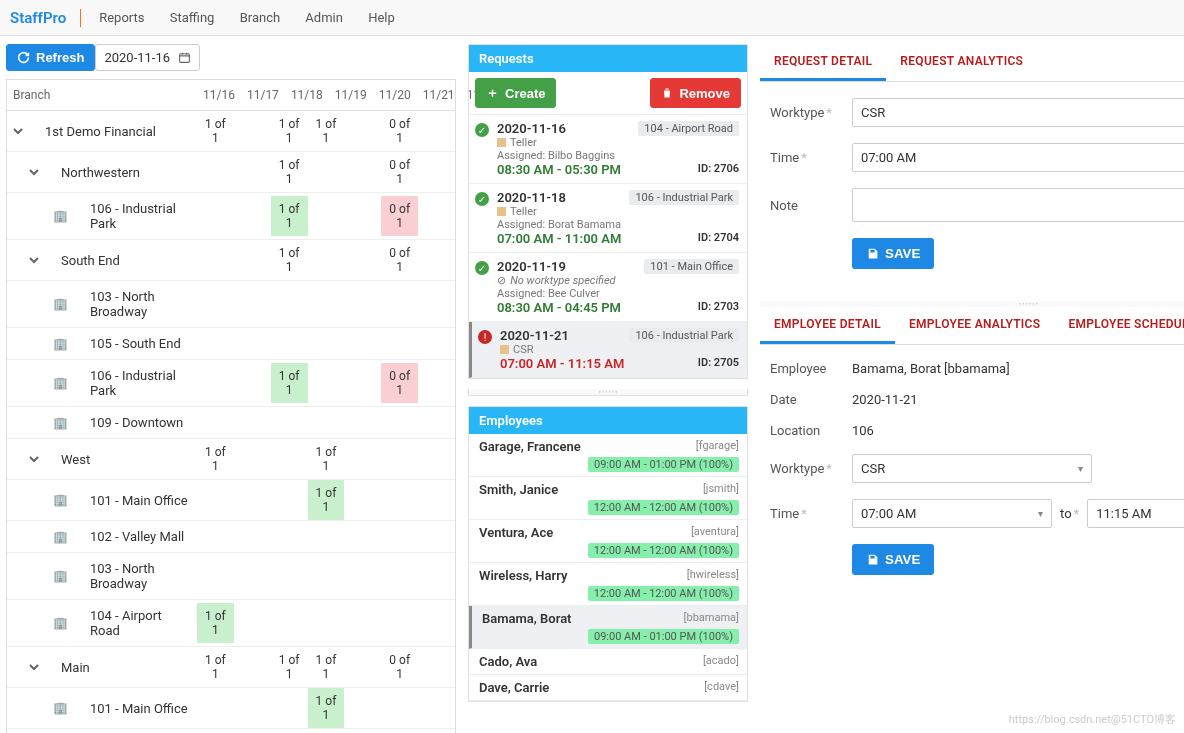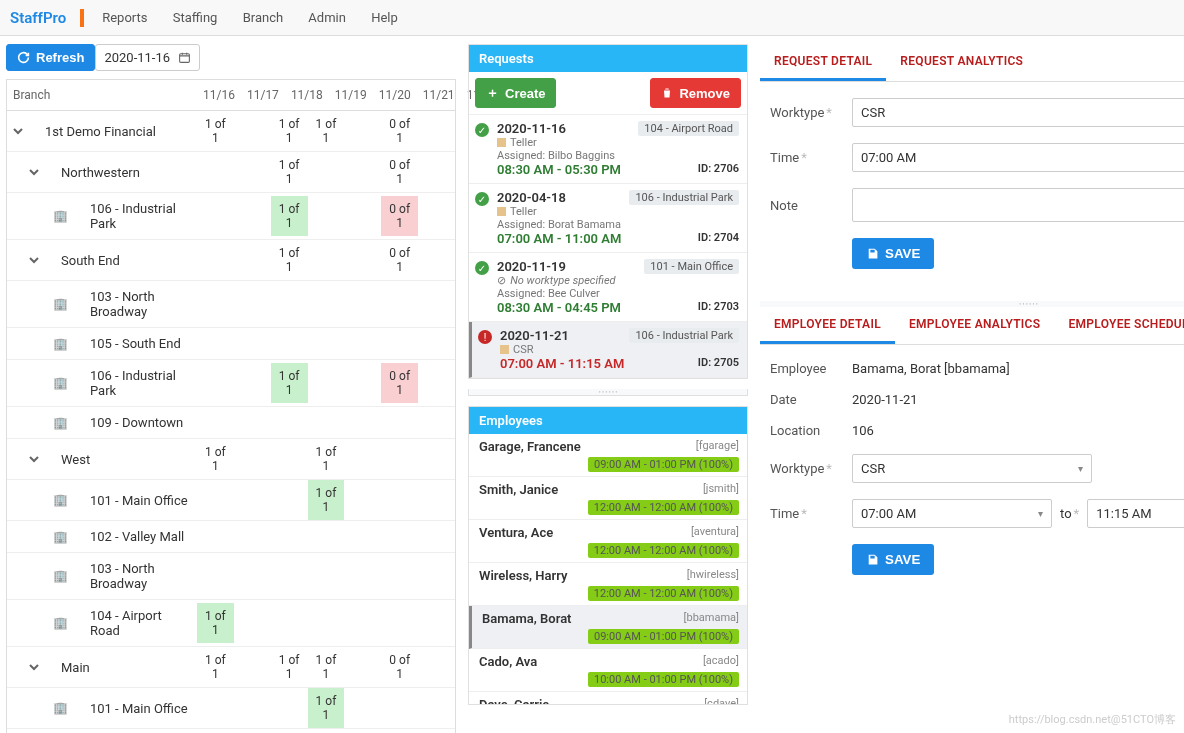--- a/index.html
+++ b/index.html
@@ -1,18 +1,18 @@
 <!DOCTYPE html>
 <html><head>
 <meta charset="utf-8">
 <style>
 * { box-sizing: border-box; margin: 0; padding: 0; }
 body { font-family: -apple-system, "Segoe UI", Roboto, Arial, sans-serif; font-size: 13px; color: #333; background: #fff; }
 .topbar { display: flex; align-items: center; height: 36px; border-bottom: 1px solid #ddd; padding: 0 10px; background: #f8f8f8; }
-.brand { color: #1e88e5; font-weight: 600; font-size: 15px; margin-right: 18px; padding-right: 14px; border-right: 4px solid #f97316; }
+.brand { color: #1e88e5; font-weight: 600; font-size: 15px; margin-right: 18px; padding-right: 14px; border-right: 1px solid #f97316; }
 .topnav a { color: #555; margin-right: 22px; text-decoration: none; cursor: pointer; }
 .app { display: grid; grid-template-columns: 450px 280px 1fr; gap: 12px; padding: 8px 6px; }
 
 .toolbar-row { display: flex; align-items: center; margin-bottom: 8px; }
 .btn { border: 1px solid #ccc; background: #fff; padding: 5px 10px; border-radius: 3px; cursor: pointer; display: inline-flex; align-items: center; gap: 6px; font-size: 13px; }
 .btn-primary { background: #1e88e5; color: #fff; border-color: #1e88e5; font-weight: 600; }
 .btn-green { background: #43a047; color: #fff; border-color: #43a047; font-weight: 600; }
 .btn-red { background: #e53935; color: #fff; border-color: #e53935; font-weight: 600; }
 .date-input { border: 1px solid #ccc; padding: 5px 8px; border-radius: 3px; display: inline-flex; align-items: center; gap: 8px; cursor: text; }
 .branch-table { border: 1px solid #ddd; }
@@ -42,21 +42,21 @@
 .req-assigned { font-size: 11px; color: #777; }
 .req-time { font-size: 13px; font-weight: 600; }
 .req-time.green { color: #2e7d32; }
 .req-time.red { color: #c62828; }
 .req-id { float: right; font-size: 11px; font-weight: 600; }
 .emp-item { padding: 5px 8px 5px 10px; border-bottom: 1px solid #eee; position: relative; cursor: pointer; }
 .emp-item.sel { background: #eef0f4; border-left: 3px solid #888; }
 .emp-name { font-weight: 600; }
 .emp-user { float: right; color: #888; font-size: 11px; }
 .emp-slot { text-align: right; margin-top: 2px; }
-.emp-slot span { background: #84cc16; font-size: 11px; color: #555; padding: 1px 6px; border-radius: 2px; }
+.emp-slot span { background: #86efac; font-size: 11px; color: #555; padding: 1px 6px; border-radius: 2px; }
 .scrollbox { max-height: 270px; overflow-y: auto; position: relative; }
 .drag-dots { text-align: center; color: #bbb; font-size: 10px; line-height: 6px; cursor: ns-resize; background: #f7f9fb; border: 1px solid #e0e0e0; border-top: none; }
 
 .tabs { display: flex; border-bottom: 1px solid #ddd; }
 .tab { padding: 10px 14px; color: #b91c1c; font-weight: 600; font-size: 12px; cursor: pointer; letter-spacing: 0.3px; }
 .tab.active { border-bottom: 3px solid #1e88e5; }
 .form { padding: 16px 10px; }
 .frow { display: flex; align-items: center; margin-bottom: 16px; }
 .flabel { width: 70px; margin-right: 12px; color: #555; }
 .req-star { color: #bbb; margin-left: 2px; }
@@ -356,21 +356,21 @@
             <span class="req-badge">104 - Airport Road</span>
             <div class="req-title">2020-11-16</div>
             <div class="req-wt"><span class="sq"></span> Teller</div>
             <div class="req-assigned">Assigned: Bilbo Baggins</div>
             <span class="req-id">ID: 2706</span>
             <div class="req-time green">08:30 AM - 05:30 PM</div>
           </div>
           <div class="req-item">
             <div class="status green">✓</div>
             <span class="req-badge">106 - Industrial Park</span>
-            <div class="req-title">2020-04-18</div>
+            <div class="req-title">2020-11-18</div>
             <div class="req-wt"><span class="sq"></span> Teller</div>
             <div class="req-assigned">Assigned: Borat Bamama</div>
             <span class="req-id">ID: 2704</span>
             <div class="req-time green">07:00 AM - 11:00 AM</div>
           </div>
           <div class="req-item">
             <div class="status green">✓</div>
             <span class="req-badge">101 - Main Office</span>
             <div class="req-title">2020-11-19</div>
             <div class="req-wt">
@@ -417,21 +417,20 @@
             <div class="emp-slot"><span>12:00 AM - 12:00 AM (100%)</span></div>
           </div>
           <div class="emp-item sel">
             <span class="emp-user">[bbamama]</span>
             <div class="emp-name">Bamama, Borat</div>
             <div class="emp-slot"><span>09:00 AM - 01:00 PM (100%)</span></div>
           </div>
           <div class="emp-item">
             <span class="emp-user">[acado]</span>
             <div class="emp-name">Cado, Ava</div>
-            <div class="emp-slot"><span>10:00 AM - 01:00 PM (100%)</span></div>
           </div>
           <div class="emp-item">
             <span class="emp-user">[cdave]</span>
             <div class="emp-name">Dave, Carrie</div>
           </div>
         </div>
     </div>
   </div>
 
   <div class="right-col">

